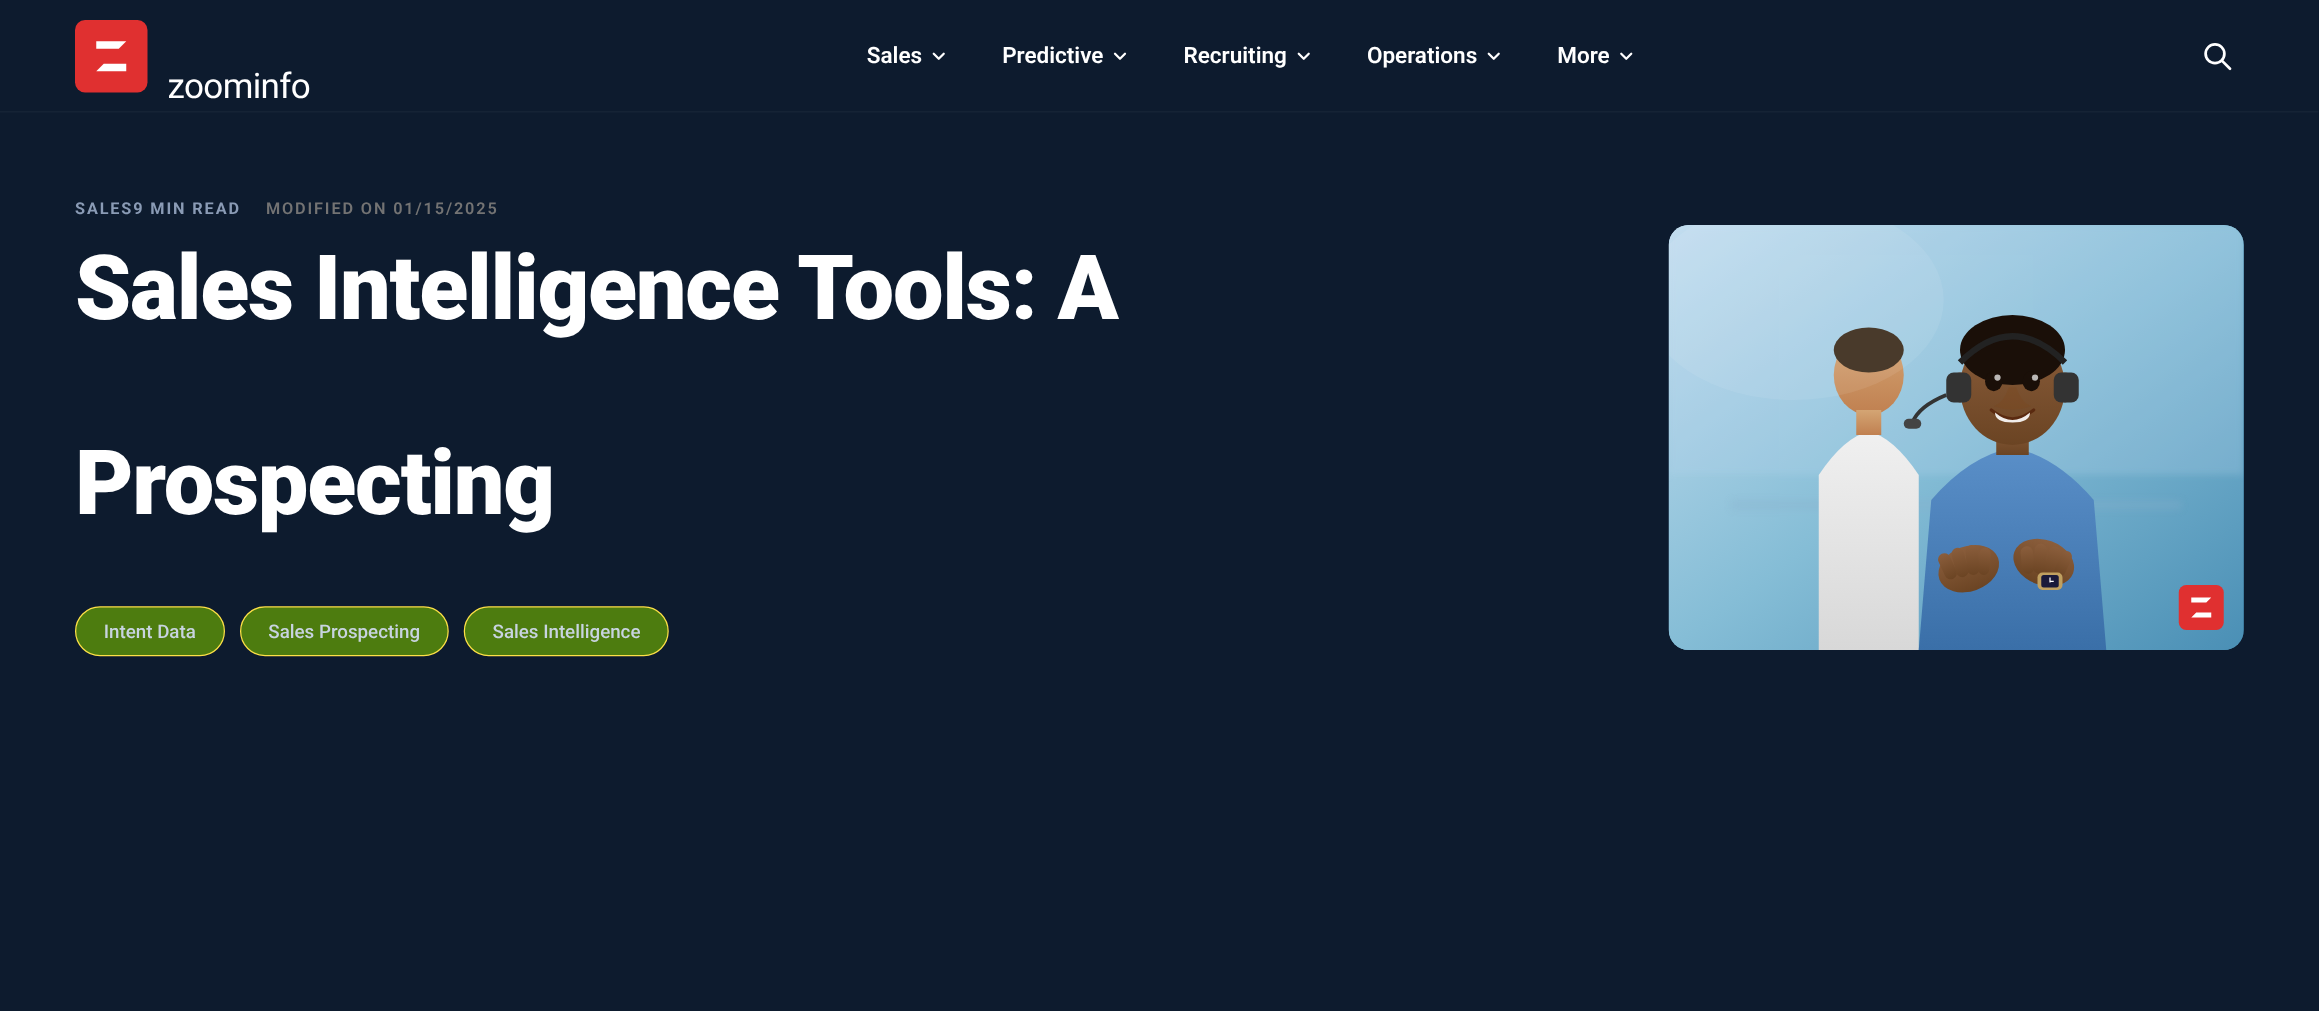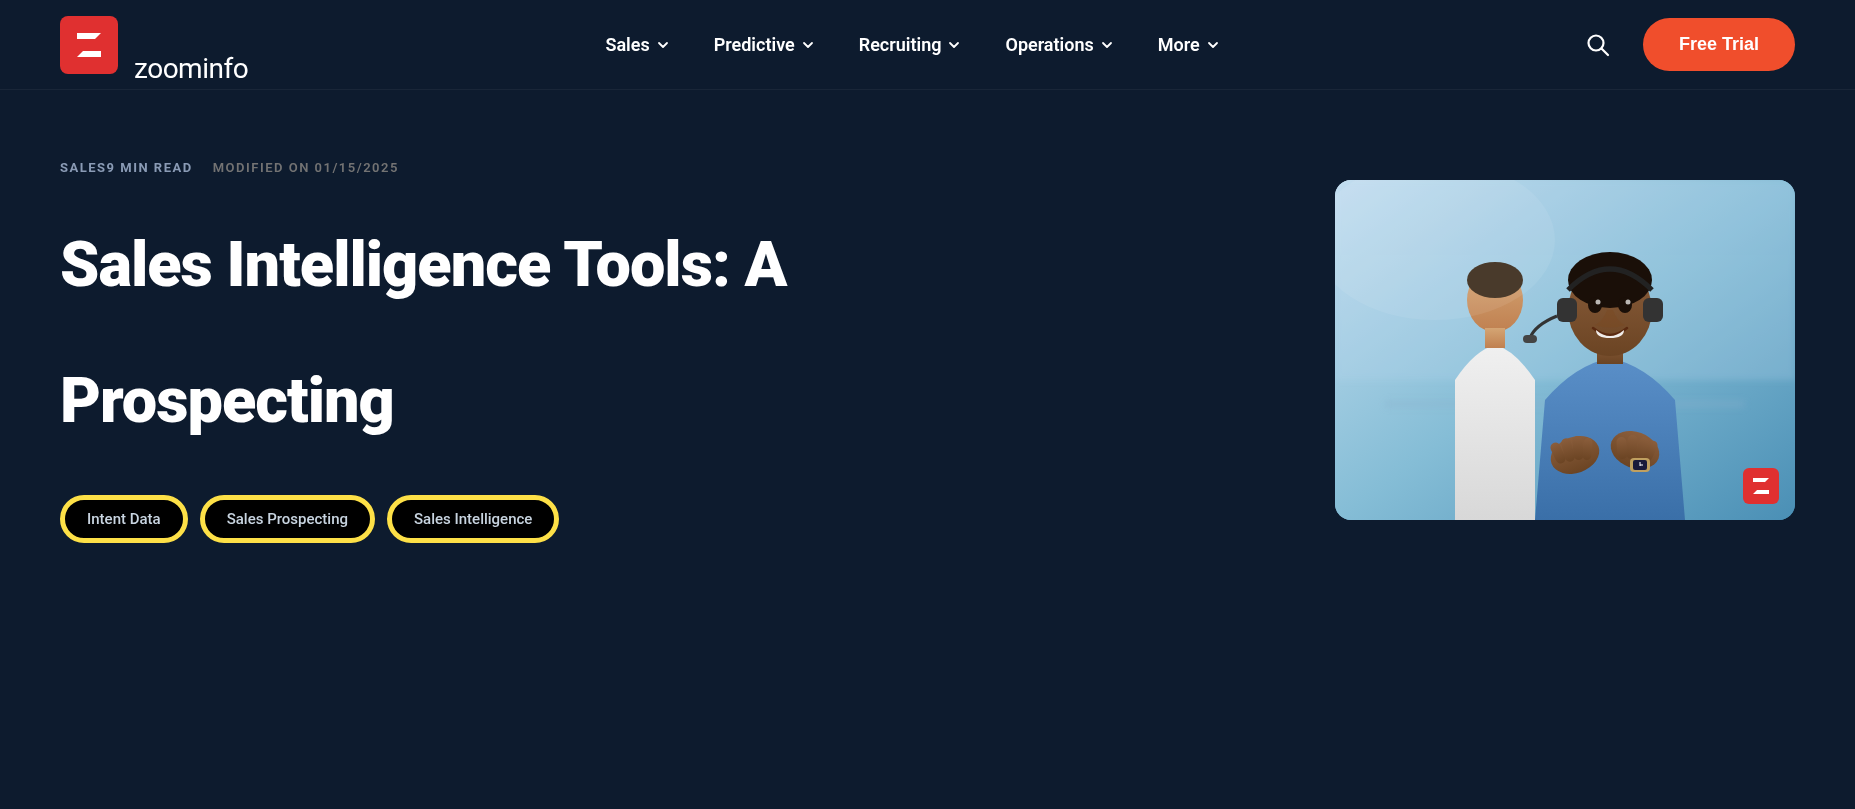--- a/index.html
+++ b/index.html
@@ -129,64 +129,64 @@
 
     .hero-left {
       max-width: 880px;
       flex: 1;
     }
 
     .hero-meta {
       display: flex;
       align-items: flex-end;
       gap: 20px;
-      margin-bottom: 56px;
+      margin-bottom: 17px;
     }
 
     .meta-sales {
       font-size: 13px;
       font-weight: 700;
       letter-spacing: 1.5px;
       color: #8a9bb5;
       text-transform: uppercase;
     }
 
     .meta-modified {
       font-size: 13px;
       font-weight: 600;
       letter-spacing: 1.5px;
       color: #737373;
       text-transform: uppercase;
     }
 
     .hero-title {
-      font-size: 63px;
+      font-size: 72px;
       font-weight: 900;
       line-height: 1.08;
       color: #ffffff;
       margin-bottom: 60px;
       letter-spacing: -1px;
     }
 
     .hero-tags {
       display: flex;
       align-items: center;
       gap: 12px;
       flex-wrap: wrap;
     }
 
     .tag-pill {
-      background-color: #000000;
+      background-color: #4d7c0f;
       color: #c8d4e0;
       border-radius: 50px;
       padding: 10px 22px;
       font-size: 15px;
       font-weight: 500;
       cursor: pointer;
-      border: 5px solid #fde047;
+      border: 1px solid #fde047;
       transition: background 0.2s;
     }
 
     
     .hero-right {
       flex-shrink: 0;
       margin-left: 60px;
       margin-top: 20px;
     }
 
@@ -274,21 +274,20 @@
     </div>
   </div>
 
   <div class="navbar-right">
     <button class="search-icon-btn">
       <svg width="26" height="26" viewBox="0 0 26 26" fill="none" xmlns="http://www.w3.org/2000/svg">
         <circle cx="11" cy="11" r="7.5" stroke="white" stroke-width="2.2"></circle>
         <line x1="16.5" y1="16.5" x2="23" y2="23" stroke="white" stroke-width="2.2" stroke-linecap="round"></line>
       </svg>
     </button>
-    <button class="free-trial-btn">Free Trial</button>
   </div>
 </nav>
 
 <section class="hero">
   <div class="hero-left">
     <div class="hero-meta">
       <span class="meta-sales">
         <span>SALES</span><span style="margin-left:0">9 MIN READ</span>
       </span>
       <span class="meta-modified">MODIFIED ON 01/15/2025</span>

